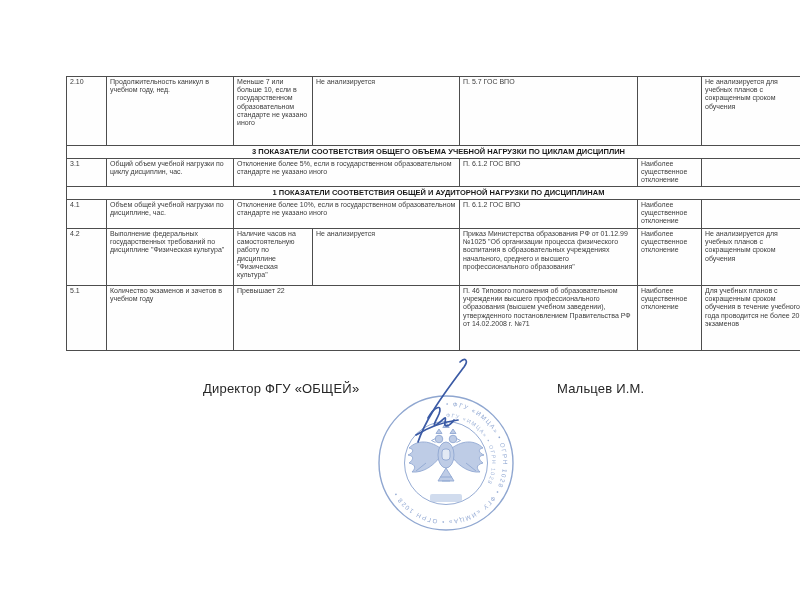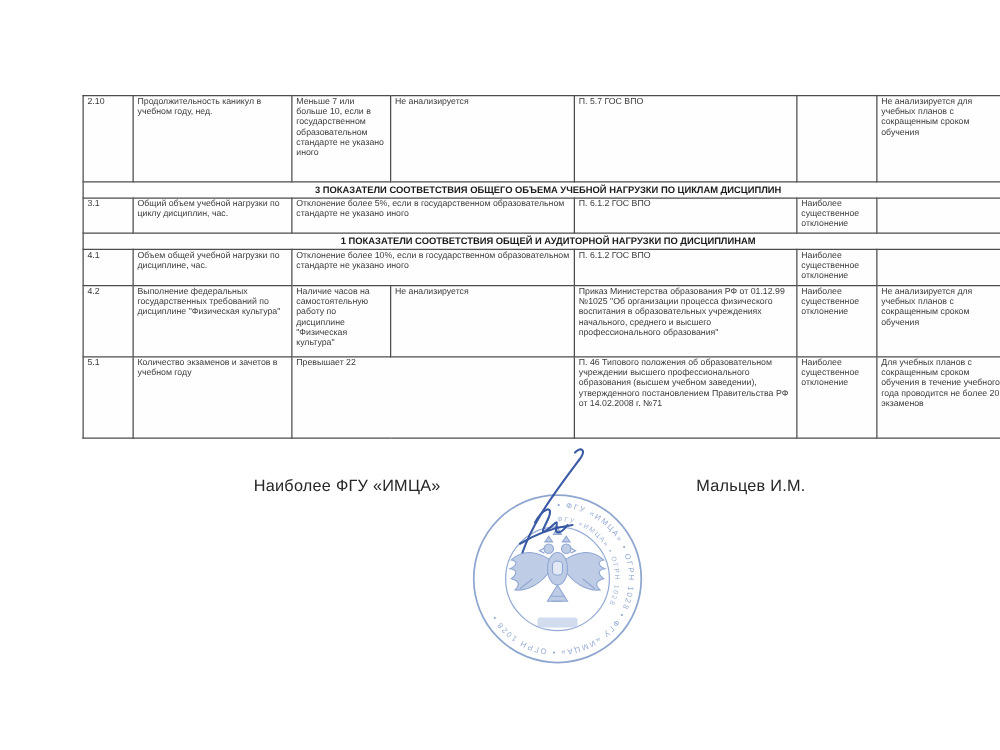--- a/index.html
+++ b/index.html
@@ -104,21 +104,21 @@
       <td>5.1</td>
       <td>Количество экзаменов и зачетов в учебном году</td>
       <td colspan="2">Превышает 22</td>
       <td>П. 46 Типового положения об образовательном учреждении высшего профессионального образования (высшем учебном заведении), утвержденного постановлением Правительства РФ от 14.02.2008 г. №71</td>
       <td>Наиболее существенное отклонение</td>
       <td>Для учебных планов с сокращенным сроком обучения в течение учебного года проводится не более 20 экзаменов</td>
     </tr>
   </tbody>
     </table>
 
-  <div class="sig-label director-label">Наиболее ФГУ «ИМЦА»</div>
+  <div class="sig-label director-label">Директор ФГУ «ОБЩЕЙ»</div>
   <div class="sig-label name-label">Мальцев И.М.</div>
 
   <svg class="stamp-svg" width="140" height="140" viewBox="0 0 140 140">
     <defs>
       <path id="ringOuter" d="M70,13 a57,57 0 1,1 -0.01,0"></path>
       <path id="ringInner" d="M70,24 a46,46 0 1,1 -0.01,0"></path>
     </defs>
     <circle cx="70" cy="70" r="67" fill="none" stroke="#7b96c8" stroke-width="1.4" opacity="0.85"></circle>
     <circle cx="70" cy="70" r="41.5" fill="none" stroke="#7b96c8" stroke-width="1" opacity="0.8"></circle>
     <text font-size="6.2" letter-spacing="1.4" fill="#7e99cb" opacity="0.85" font-family="Liberation Sans, sans-serif">

